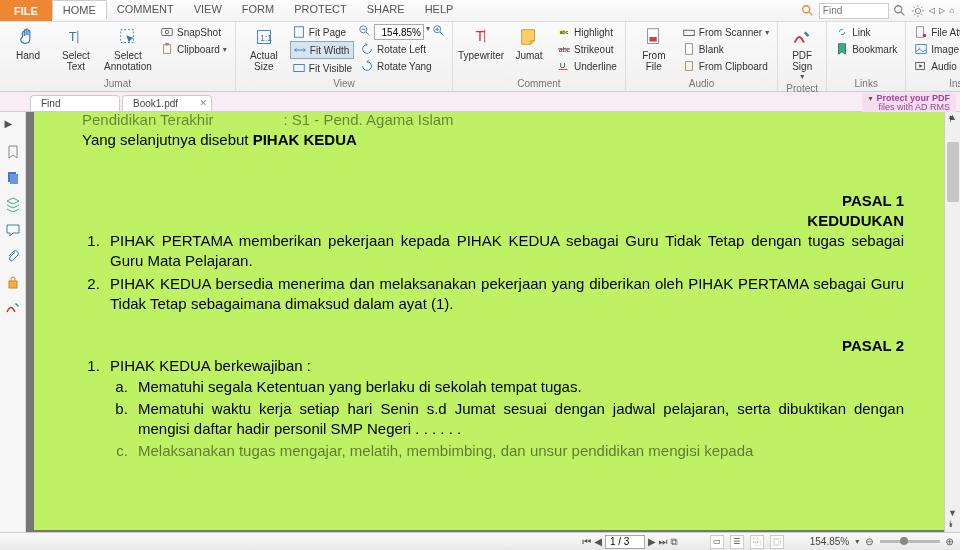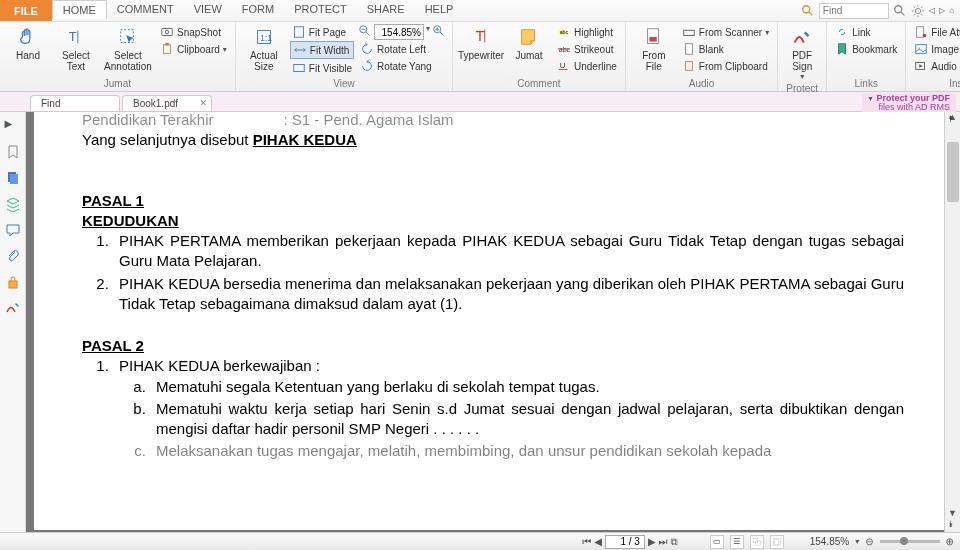--- a/index.html
+++ b/index.html
@@ -30,40 +30,40 @@
 .doctabs { height: 20px; background: #f8edf5; border-bottom: 1px solid #d8c6d4; display: flex; align-items: flex-end; padding-left: 30px; position: relative; }
 .doctab { background: #fff; border: 1px solid #ccc; border-bottom: none; border-radius: 4px 4px 0 0; padding: 2px 20px 2px 10px; font-size: 10px; color: #444; margin-right: 2px; position: relative; min-width: 90px; }
 .doctab .x { position: absolute; right: 4px; top: 2px; font-size: 9px; color: #888; }
 .ad-banner { position: absolute; right: 4px; top: 1px; font-size: 9px; color: #a2449c; text-align: right; background: #f5def0; padding: 1px 6px; border-radius: 2px; line-height: 9px; }
 
 .workarea { display: flex; height: 420px; }
 .left-rail { width: 26px; background: #f6f6f6; border-right: 1px solid #ddd; display: flex; flex-direction: column; align-items: center; padding-top: 6px; gap: 10px; }
 .left-rail .ri { width: 16px; height: 16px; cursor: pointer; }
 
 .page-view { flex: 1; background: #777; overflow: hidden; position: relative; }
-.paper { background: #ffffff; margin: 0 8px; height: 100%; padding: 0 48px; position: relative; }
+.paper { background: #bef264; margin: 0 8px; height: 100%; padding: 0 48px; position: relative; }
 .doc { font-family: Arial, sans-serif; font-size: 15px; color: #000; line-height: 1.35; }
 .cut-top { font-size: 15px; color: #000; }
-.bold { font-weight: bold; text-decoration: underline; }
+.bold { font-weight: bold; }
 .justify { text-align: justify; }
-.center { text-align: left; }
+.center { text-align: right; }
 .ol1 { padding-left: 22px; }
-.ol1 li { text-align: justify; margin-bottom: 2px; padding-left: 6px; margin-left: 9px; }
+.ol1 li { text-align: justify; margin-bottom: 2px; padding-left: 6px; }
 .ol2 { padding-left: 22px; list-style-type: lower-alpha; }
 .ol2 li { text-align: justify; }
 .scroll-v { position: absolute; right: 0; top: 0; width: 16px; height: 100%; background: #f0f0f0; border-left: 1px solid #ccc; }
 .scroll-v .thumb { background: #c6c6c6; width: 12px; margin: 20px auto 0; height: 60px; border-radius: 2px; }
 .scroll-v .arr { font-size: 9px; color: #555; text-align: center; }
 .scroll-v .jt { position:absolute; left:3px; font-size:9px; }
 
 .statusbar { height: 18px; background: linear-gradient(#fafafa,#e8e8e8); border-top: 1px solid #ccc; display: flex; align-items: center; font-size: 10px; color: #444; padding: 0 6px; gap: 6px; }
 .statusbar .sp { flex: 1; }
 .pagenav { display: flex; align-items: center; gap: 3px; }
 .pg-btn { cursor: pointer; color: #555; font-size: 10px; }
-.pg-box { border: 1px solid #aaa; padding: 0 4px; height: 14px; font-size: 10px; width: 40px; text-align: right; }
+.pg-box { border: 1px solid #aaa; padding: 0 4px; height: 14px; font-size: 10px; width: 40px; text-align: left; }
 .viewbtn { width: 14px; height: 14px; border: 1px solid #ccc; background: #fff; cursor: pointer; display: inline-flex; align-items: center; justify-content: center; font-size: 8px; }
 .zoom-slider { width: 60px; height: 3px; background: #bbb; position: relative; }
 .zoom-slider .knob { width: 8px; height: 8px; background: #888; border-radius: 50%; position: absolute; top: -3px; left: 20px; }
 </style>
 </head>
 <body>
 
 <div class="titlebar">
   <div class="file-btn">FILE</div>
   <div class="tab-strip">
@@ -402,21 +402,21 @@
           <li>PIHAK PERTAMA memberikan pekerjaan kepada PIHAK KEDUA sebagai Guru Tidak Tetap dengan tugas sebagai Guru Mata Pelajaran.</li>
           <li>PIHAK KEDUA bersedia menerima dan melaksanakan pekerjaan yang diberikan oleh PIHAK PERTAMA sebagai Guru Tidak Tetap sebagaimana dimaksud dalam ayat (1).</li>
         </ol>
         <div style="height:20px"></div>
         <div class="center bold">PASAL 2</div>
         <ol class="ol1">
           <li><span>PIHAK KEDUA berkewajiban :</span>
             <ol class="ol2">
               <li>Mematuhi segala Ketentuan yang berlaku di sekolah tempat tugas.</li>
               <li>Mematuhi waktu kerja setiap hari Senin s.d Jumat sesuai dengan jadwal pelajaran, serta dibuktikan dengan mengisi daftar hadir personil SMP Negeri    . . . . . .</li>
-              <li style="opacity:.5">Melaksanakan tugas mengajar, melatih, membimbing, dan unsur pendidikan sekolah kepada</li>
+              <li style="opacity:.5">Melaksanakan tugas mengajar, melatih, membimbing, dan unsur pendidikan mengisi kepada</li>
             </ol>
           </li>
         </ol>
       </div>
     </div>
     <div class="scroll-v">
       <div class="jt" style="top:2px">⯭</div>
       <div class="arr">▲</div>
       <div class="thumb"></div>
       <div class="arr" style="position:absolute;bottom:14px;width:100%">▼</div>

